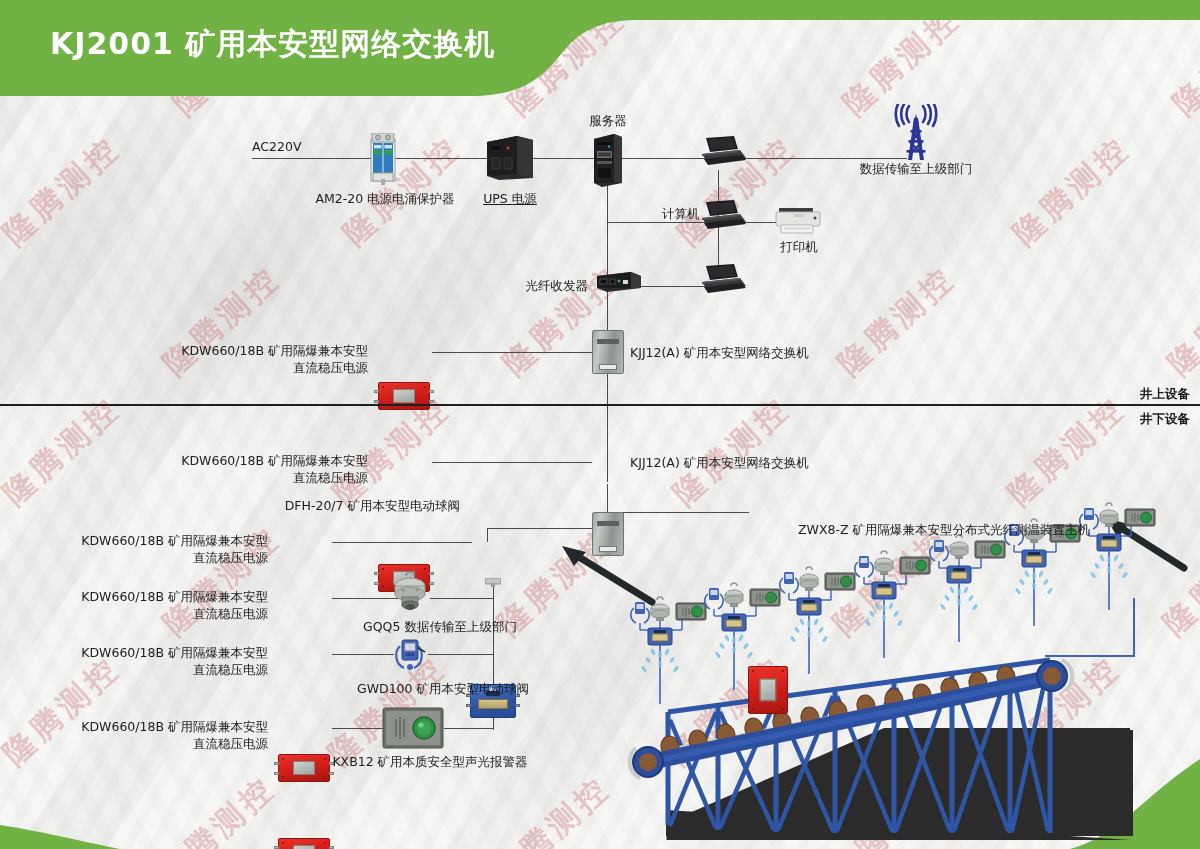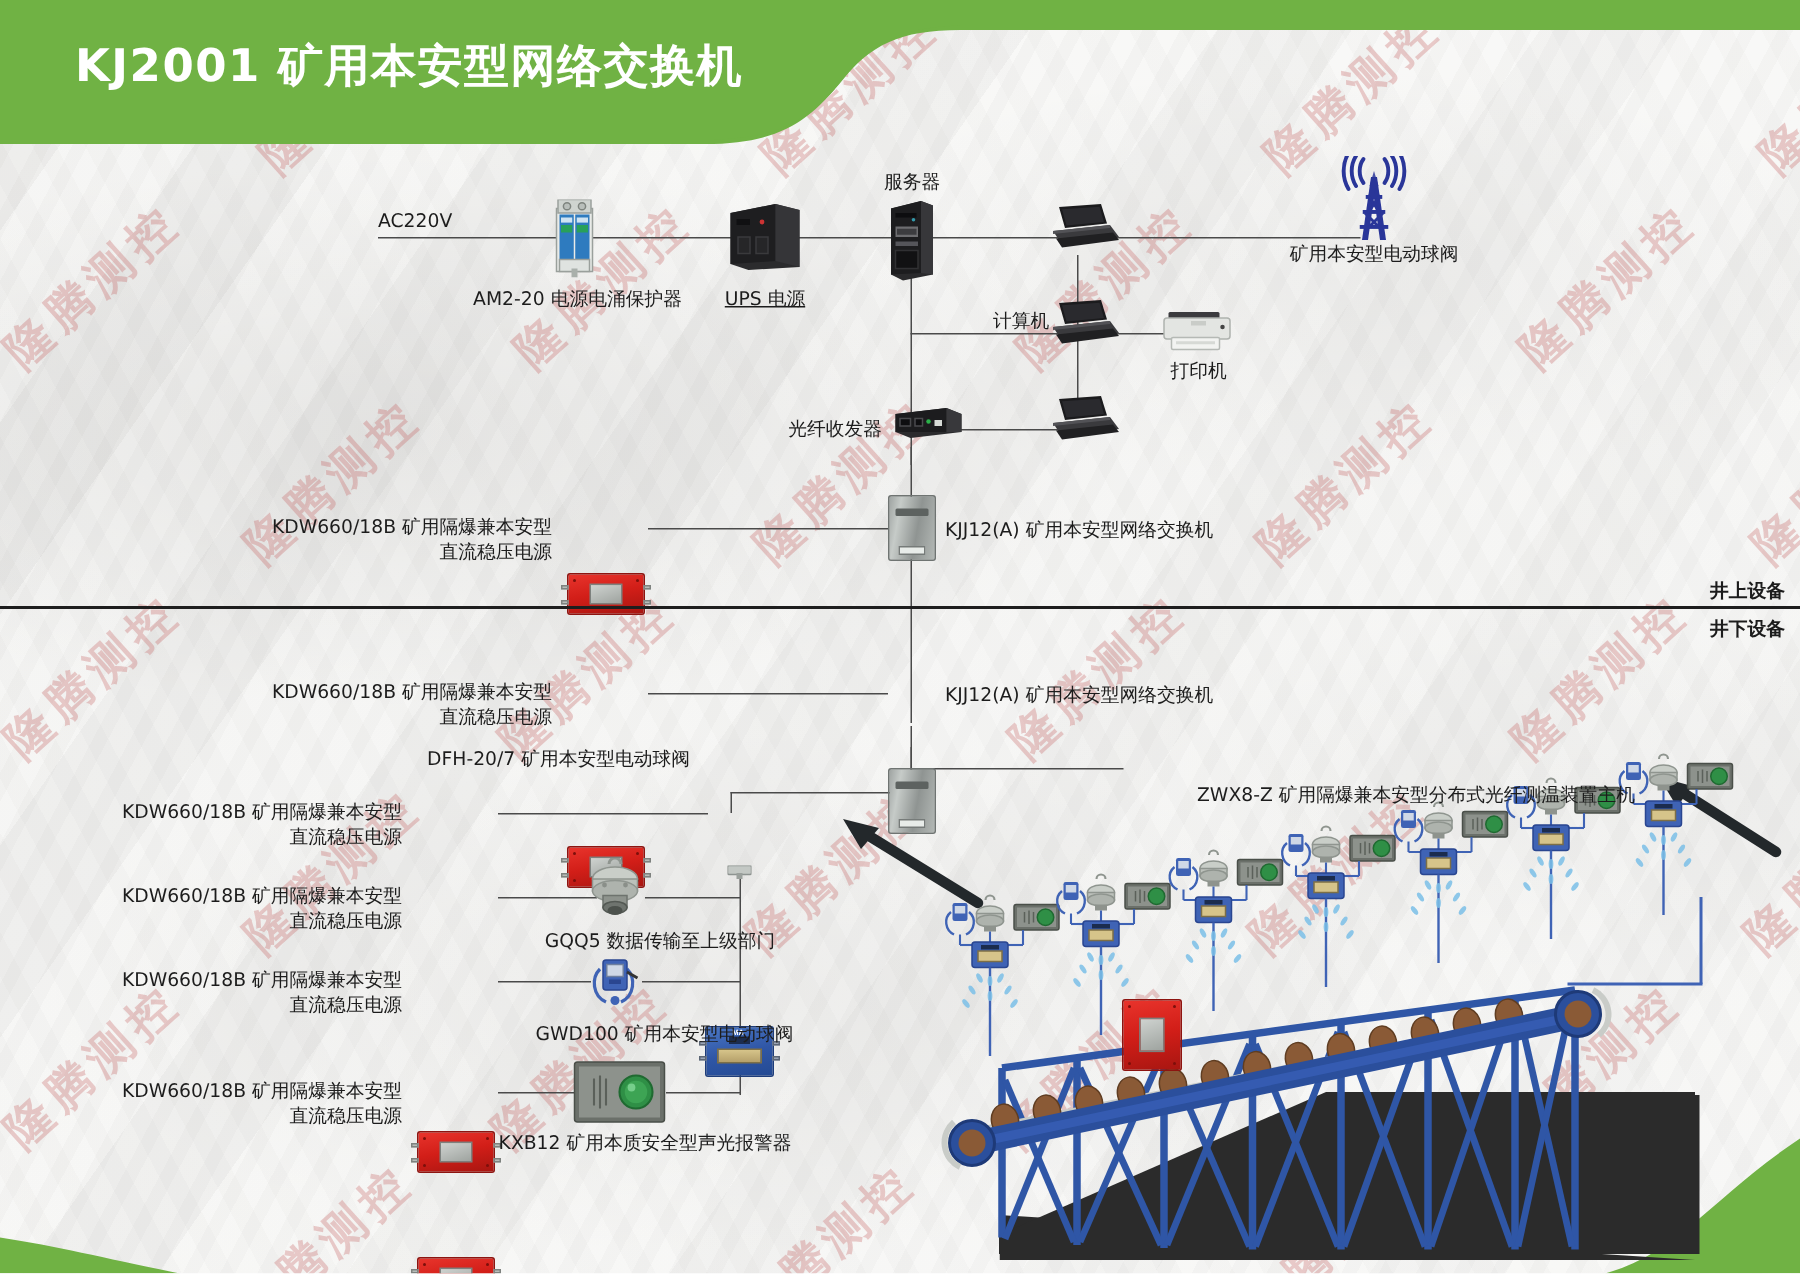--- a/index.html
+++ b/index.html
@@ -298,21 +298,21 @@
         <polygon points="25,20 31,20 28,10" opacity=".85"></polygon>
       </g>
       <g stroke="#2a3699" stroke-width="2">
         <line x1="24" y1="26" x2="32" y2="38"></line>
         <line x1="32" y1="26" x2="24" y2="38"></line>
         <line x1="22" y1="38" x2="34" y2="50"></line>
         <line x1="34" y1="38" x2="22" y2="50"></line>
       </g>
     </svg>
   </div>
-  <div class="lbl c" style="left:842px; top:160px; width:148px;">矿用本安型电动球阀</div>
+  <div class="lbl c" style="left:842px; top:160px; width:148px;">数据传输至上级部门</div>
 
   <div class="dev greybox" style="left:592px; top:330px; width:32px; height:44px;">
     <div class="strip" style="top:8px;"></div>
     <div class="win"></div>
   </div>
   <div class="lbl" style="left:630px; top:344px;">KJJ12(A) 矿用本安型网络交换机</div>
 
   <div class="dev redbox" style="left:378px; top:338px; width:52px; height:28px;">
     <div class="bolt" style="left:3px;  top:3px;"></div>
     <div class="bolt" style="right:3px; top:3px;"></div>

